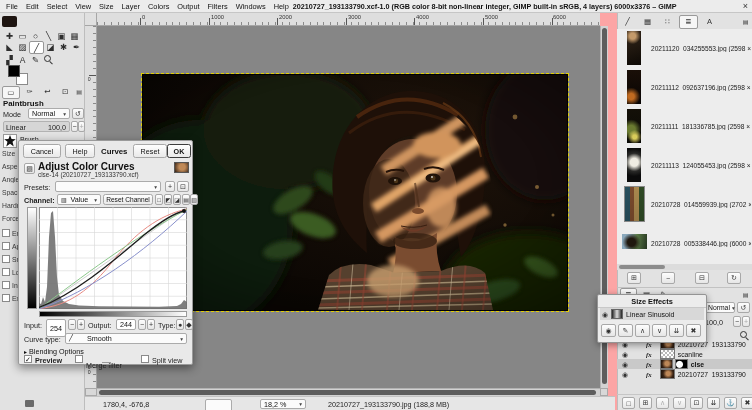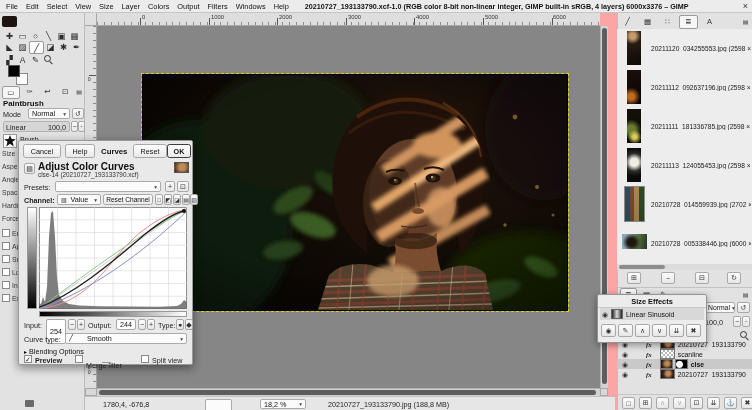--- a/index.html
+++ b/index.html
@@ -1,21 +1,21 @@
 <!DOCTYPE html>
 <html><head>
 <meta charset="utf-8">
 <style>
   html,body{margin:0;padding:0;background:#555}
   #app{position:relative;width:752px;height:410px;background:#fca5a5;font-family:"Liberation Sans",sans-serif;font-size:8px;color:#111;overflow:hidden}
   .abs{position:absolute;box-sizing:border-box}
   
   .menubar{left:0;top:0;width:752px;height:13px;background:#ececec;border-bottom:1px solid #c6c6c6;display:flex;align-items:center;padding-left:2px}
   .mi{padding:0 4px;font-size:7.4px;white-space:nowrap}
-  .wtitle{margin-left:12px;font-weight:bold;font-size:7.2px;white-space:nowrap;overflow:hidden;max-width:470px}
+  .wtitle{font-weight:bold;font-size:7.2px;white-space:nowrap;overflow:hidden;max-width:470px}
   .wclose{position:absolute;right:4px;top:0;font-size:9px;line-height:13px;color:#333}
   
   .btn{background:linear-gradient(#fefefe,#e9e9e9);border:1px solid #a8a8a8;border-radius:2.5px;display:flex;align-items:center;justify-content:center;font-size:7.2px}
   .btn.def{border:1.4px solid #3c3c3c}
   .dd{background:#fbfbfb;border:1px solid #ababab;border-radius:2px;display:flex;align-items:center;justify-content:space-between;font-size:7.2px;padding:0 3px}
   .car{font-size:5.5px;color:#444;margin-left:2px}
   .spin{background:#fff;border:1px solid #a8a8a8;border-radius:2px;display:flex;align-items:center;justify-content:center;font-size:7.2px}
   .sq{background:linear-gradient(#fdfdfd,#e6e6e6);border:1px solid #a8a8a8;border-radius:2px;display:flex;align-items:center;justify-content:center;font-size:7px;color:#333}
   .cb{width:8px;height:8px;background:#fff;border:1px solid #8a8a8a;display:inline-flex;align-items:center;justify-content:center;font-size:7px;line-height:1}
   .eye{font-size:7px;color:#333;line-height:1}
@@ -350,21 +350,21 @@
       <path d="M0,102 L0,96 L2,97 L4,90 L6,95 L8,80 L10,30 L12,6 L14,4 L16,30 L18,70 L20,88 L24,94 L30,97 L40,98.5 L60,99.2 L90,99.6 L120,99.8 L138,99 L142,97 L145,93 L148,95 L148,102 Z" fill="#707070" opacity="0.9"></path>
       <path d="M0,101.5 C30,99 52,82 74,54 C96,26 120,8 148,2" stroke="#e98c84" stroke-width="1" fill="none"></path>
       <path d="M0,102 C40,72 95,30 148,2.5" stroke="#8cc88c" stroke-width="1" fill="none"></path>
       <path d="M0,102 C50,85 105,45 148,4" stroke="#8890cc" stroke-width="1" fill="none"></path>
       <path d="M0,100.5 C35,87 70,58 105,28 C130,8 140,5 145,4" stroke="#1c1c1c" stroke-width="1.3" fill="none"></path>
       <circle cx="145" cy="4" r="2" fill="#111"></circle>
     </svg>
     <div class="abs gradH" style="left:20px;top:170px;width:148px;height:6px"></div>
 
     <div class="abs lbl" style="left:5px;top:180px">Input:</div>
-    <div class="abs spin" style="left:27px;top:178px;width:20px;height:25px">254</div>
+    <div class="abs spin" style="left:27px;top:178px;width:20px;height:18px">254</div>
     <div class="abs sq" style="left:49px;top:178px;width:8px;height:11px">−</div>
     <div class="abs sq" style="left:58px;top:178px;width:8px;height:11px">+</div>
     <div class="abs lbl" style="left:69px;top:180px">Output:</div>
     <div class="abs spin" style="left:97px;top:178px;width:20px;height:11px">244</div>
     <div class="abs sq" style="left:119px;top:178px;width:8px;height:11px">−</div>
     <div class="abs sq" style="left:128px;top:178px;width:8px;height:11px">+</div>
     <div class="abs lbl" style="left:139px;top:180px">Type:</div>
     <div class="abs sq" style="left:157px;top:178px;width:8px;height:11px">●</div>
     <div class="abs sq" style="left:166px;top:178px;width:8px;height:11px">◆</div>
 

